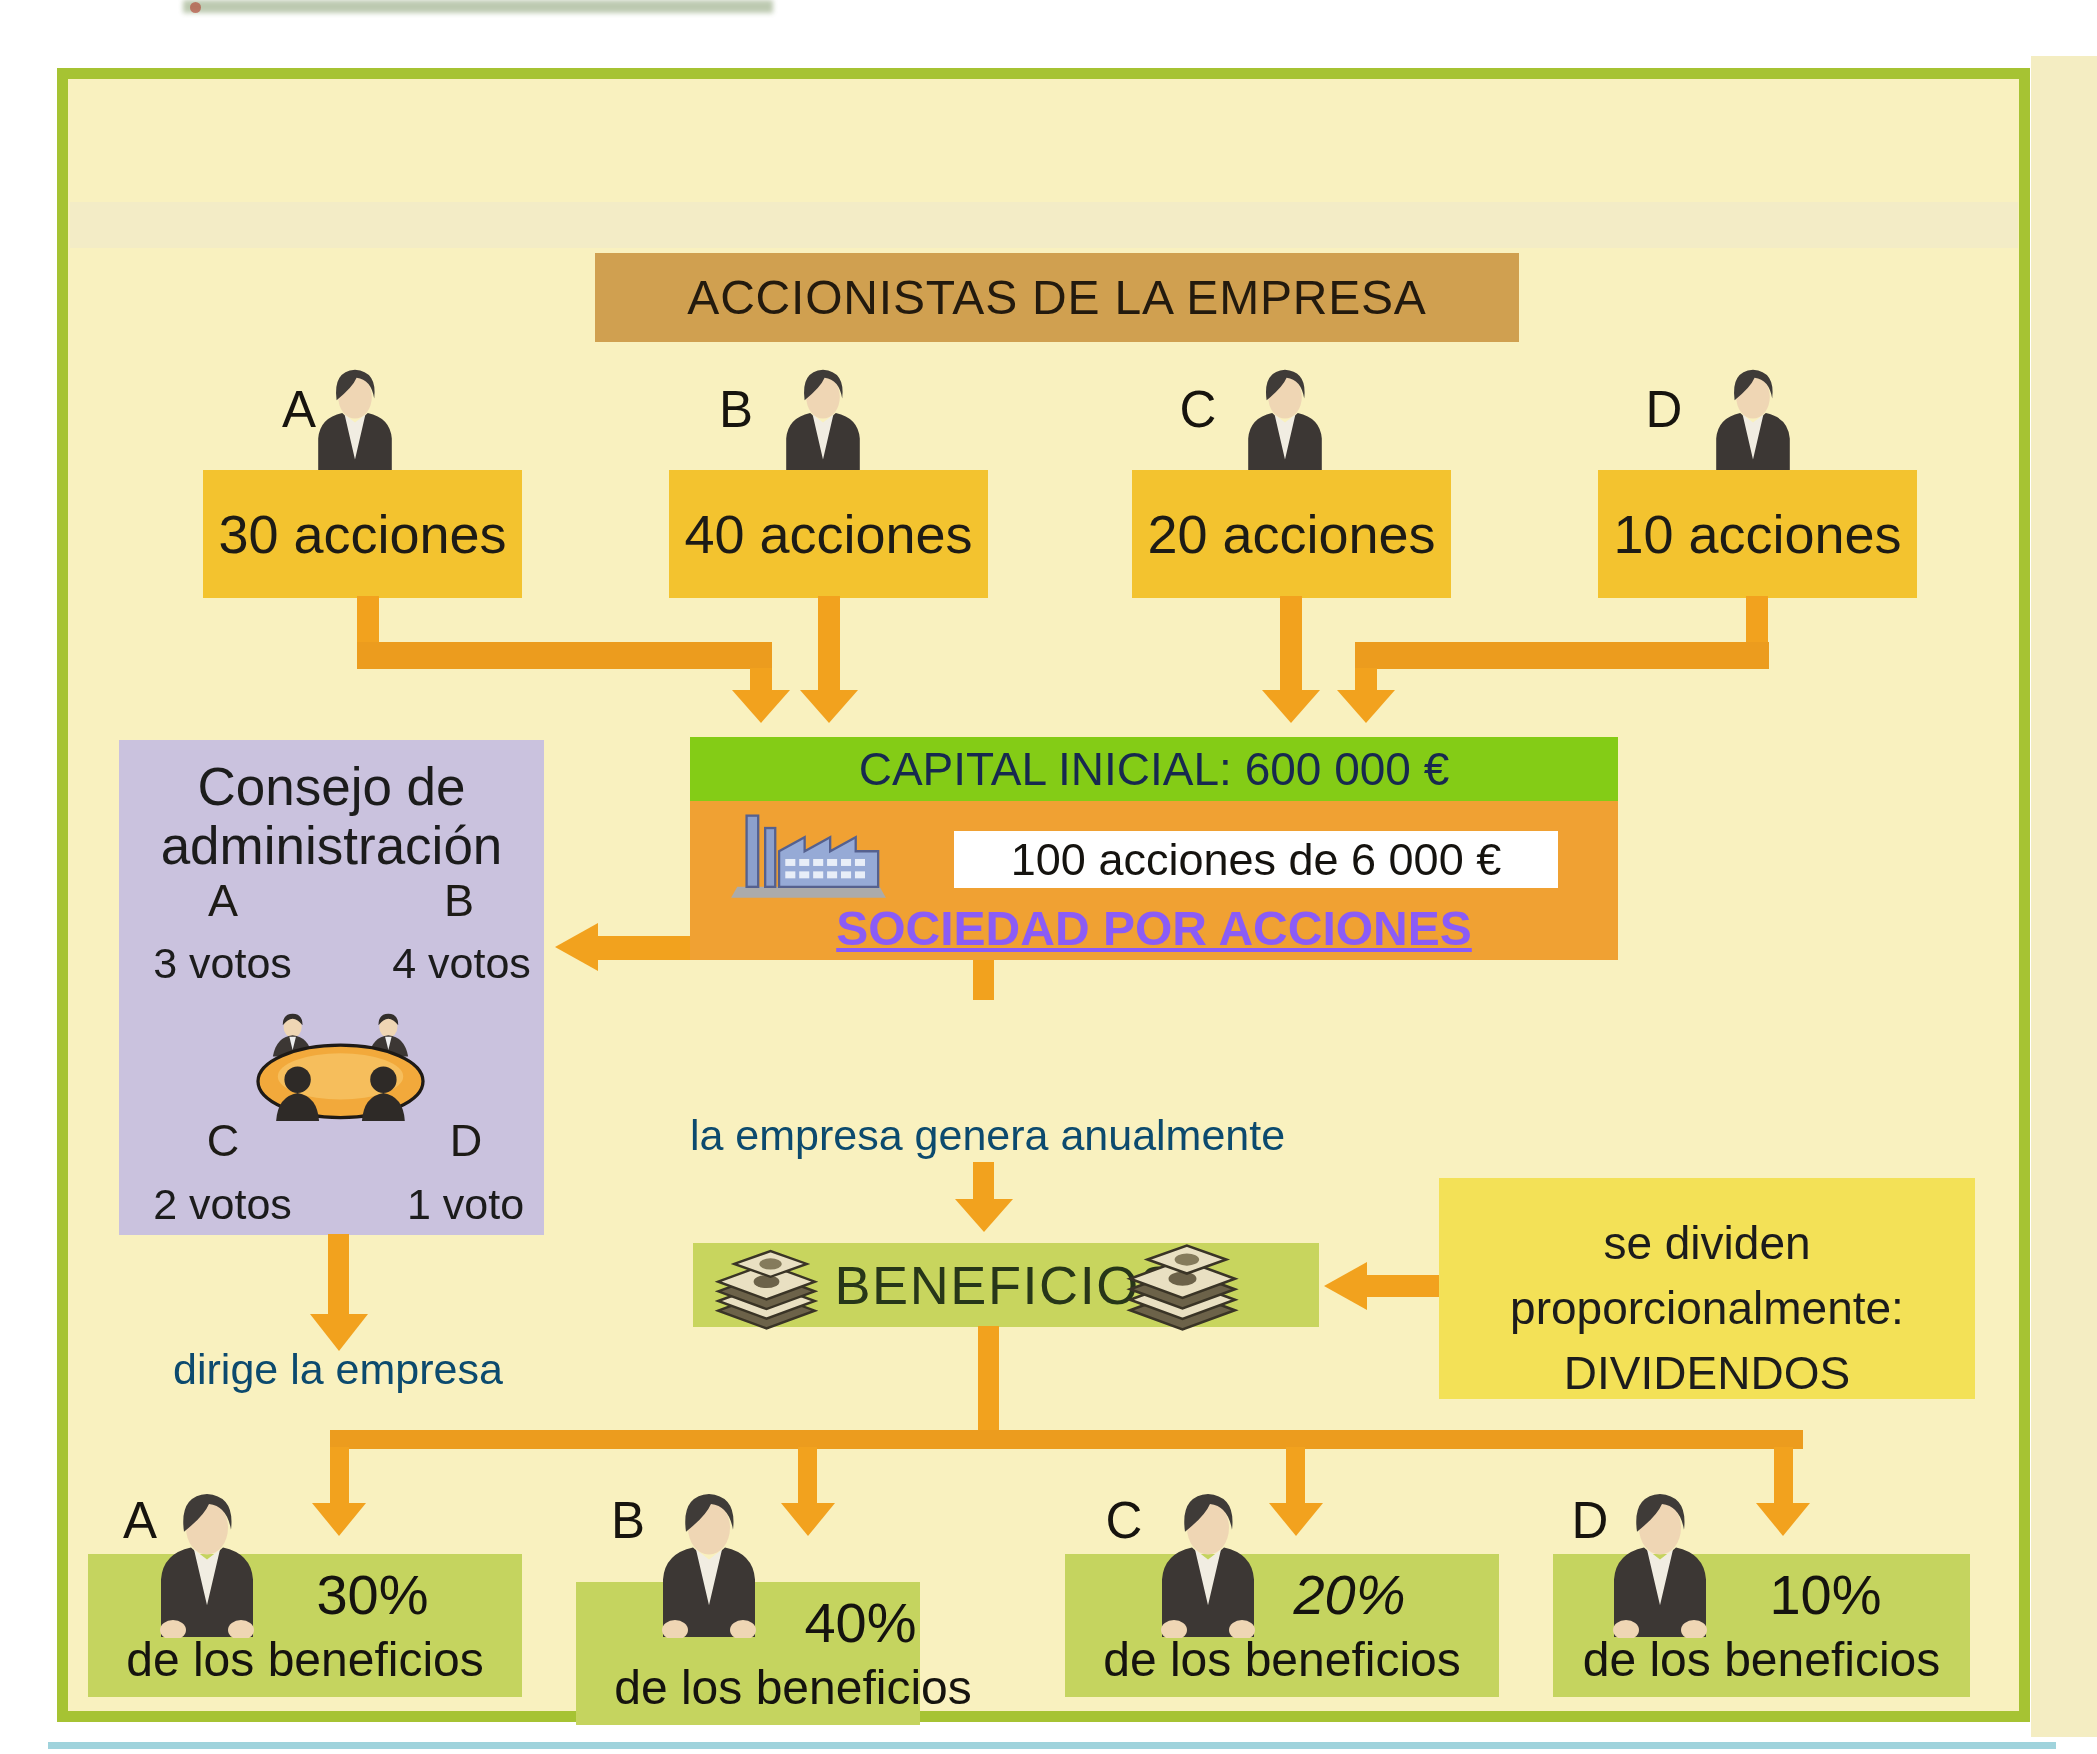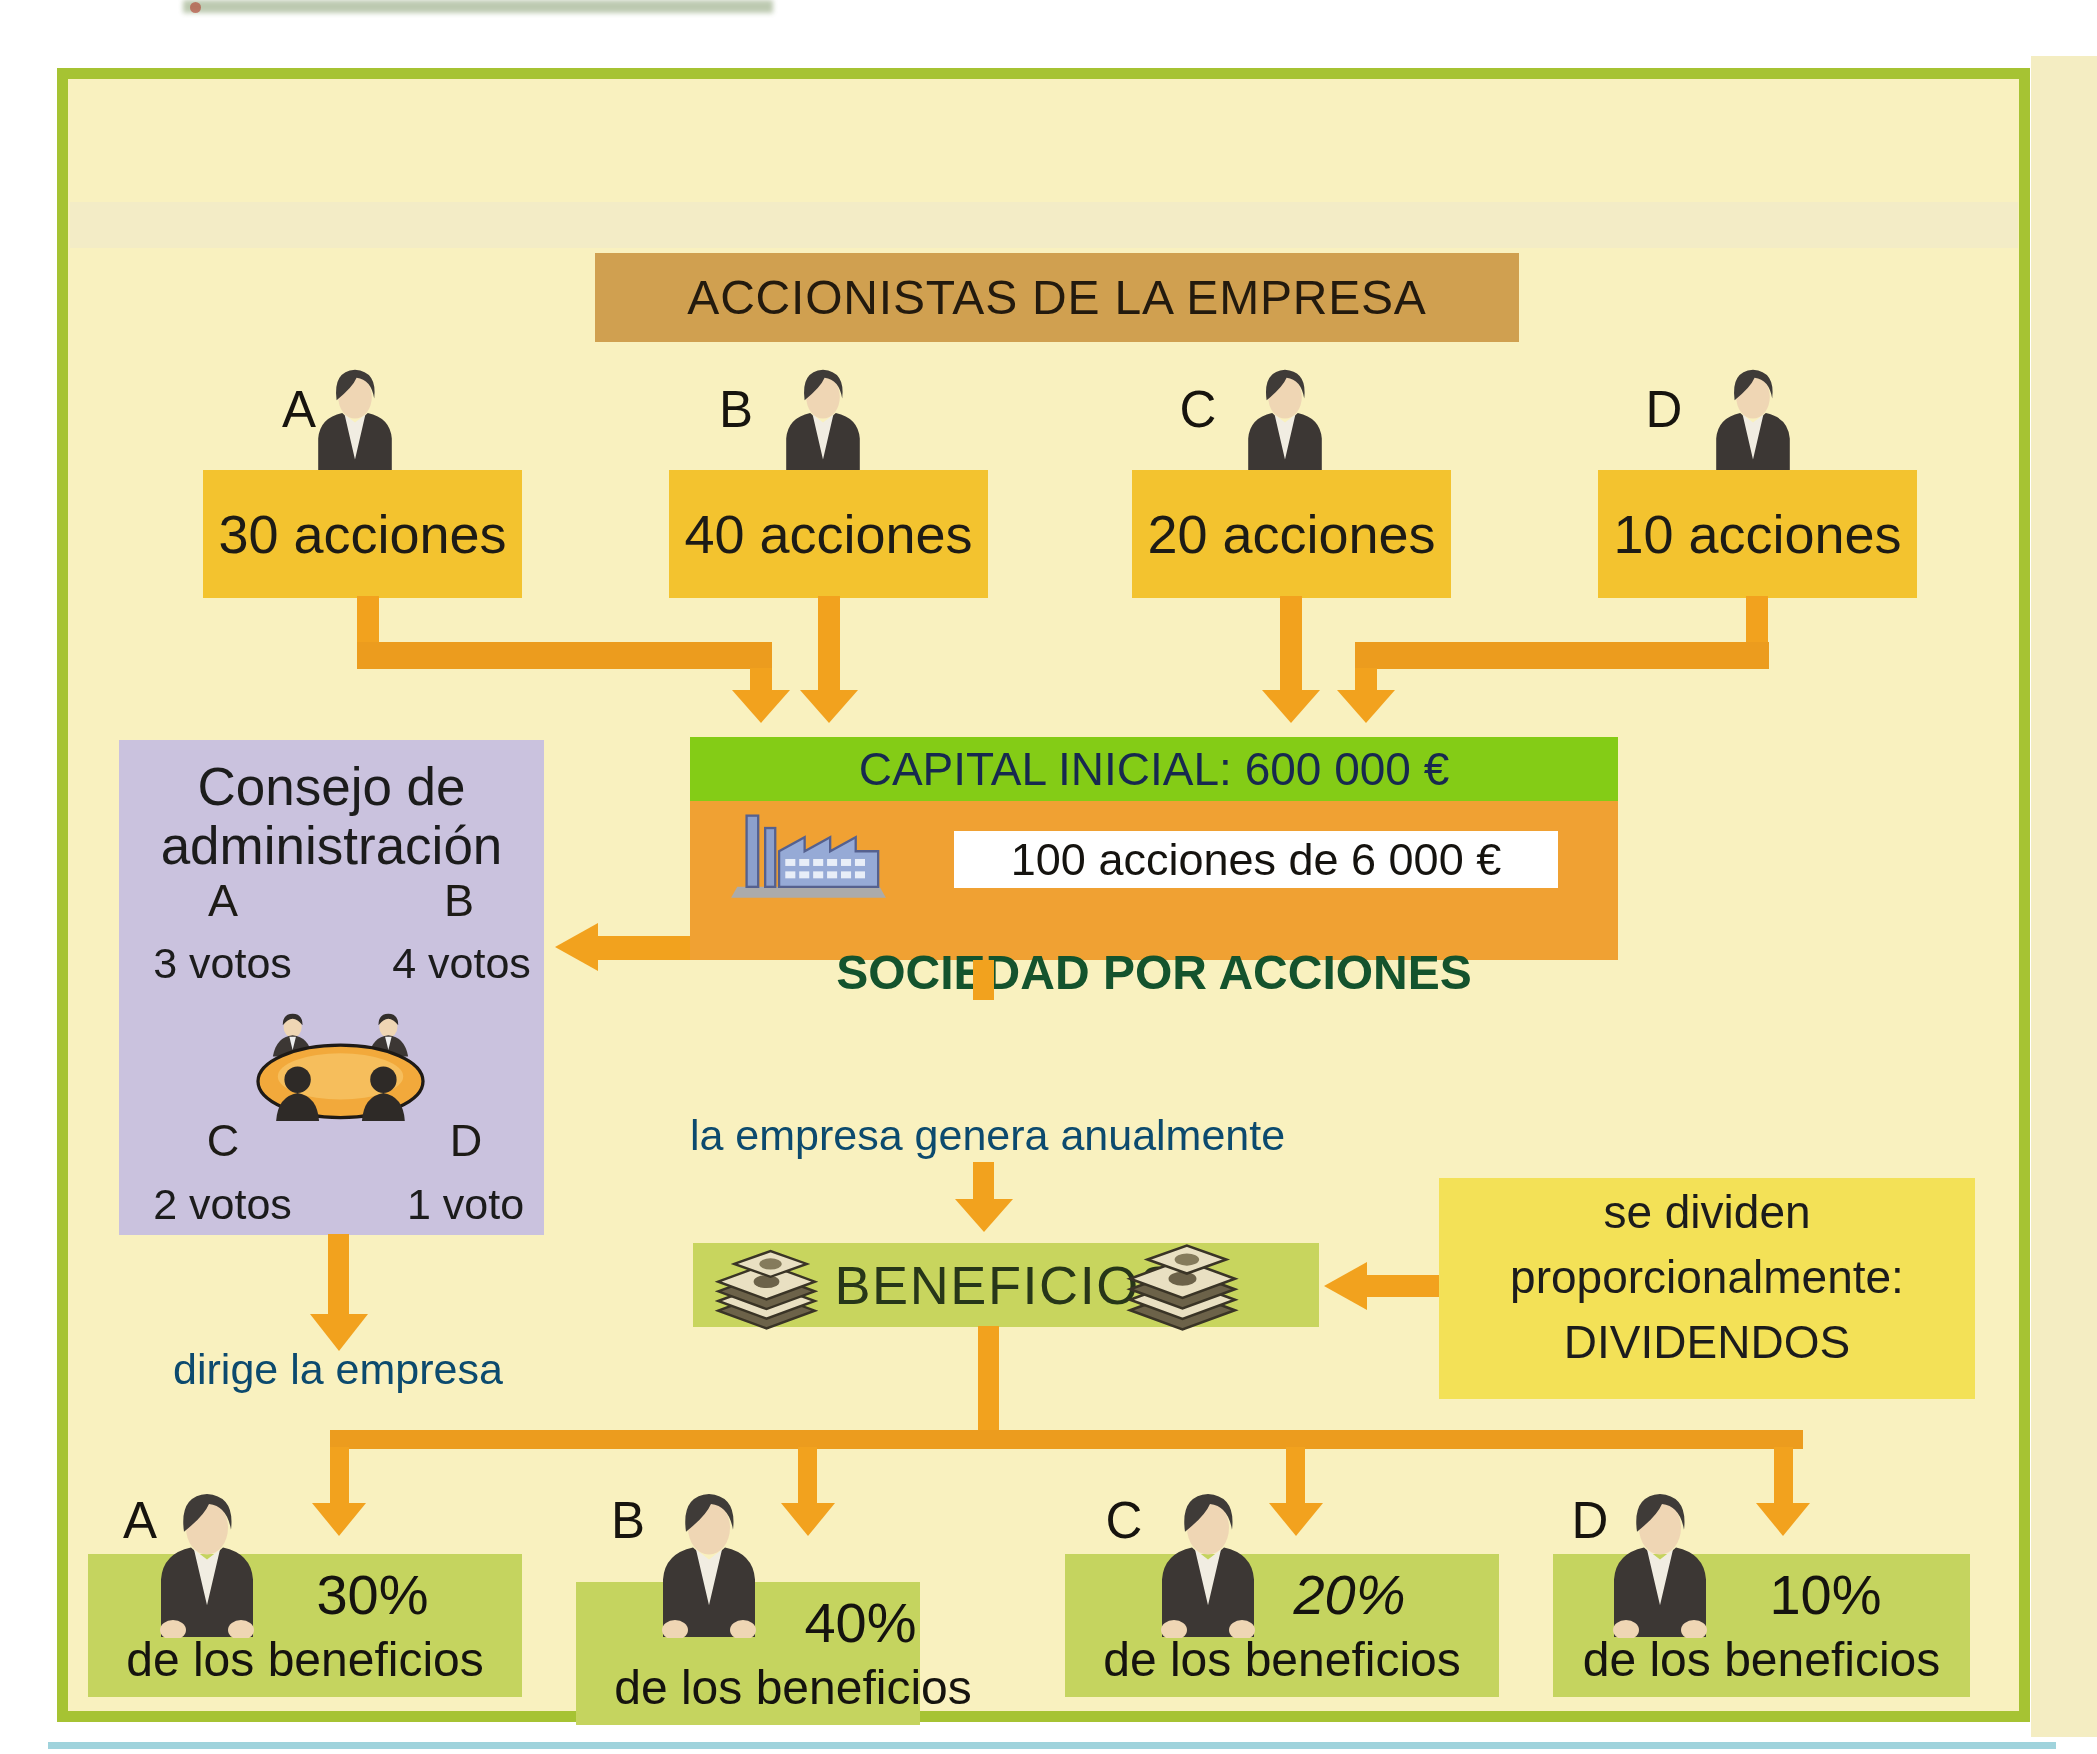--- a/index.html
+++ b/index.html
@@ -14,21 +14,21 @@
   .title-text{width:100%;height:100%;font-size:69px;font-weight:bold;color:#4c77ad;text-shadow:0.8px 0.8px 0 #3a5d8f;}
   .band{left:70px;top:202px;width:1948px;height:46px;background:#f3ecc6;}
   .acc-bar{left:595px;top:253px;width:924px;height:89px;background:#d0a050;}
   .acc-text{width:100%;height:100%;font-size:48px;color:#231a0e;letter-spacing:0.8px;border-radius:18px;}
   
   .share-box{background:#f3c32f;width:319px;height:128px;top:470px;font-size:54px;}
   .letter{font-size:51px;width:56px;height:56px;color:#17140e;}
   .blue-bar{left:690px;top:737px;width:928px;height:64px;background:#84cc16;font-size:46px;color:#17294f;}
   .orange-box{left:690px;top:801px;width:928px;height:159px;background:#f0a133;}
   .white-box{left:954px;top:831px;width:604px;height:57px;background:#ffffff;font-size:45px;color:#15130f;}
-  .sociedad{left:690px;top:948px;width:928px;height:49px;font-size:48px;font-weight:bold;color:#14532d;}
+  .sociedad{left:690px;top:904px;width:928px;height:49px;font-size:48px;font-weight:bold;color:#8b5cf6;text-decoration:underline;}
   .purple-box{left:119px;top:740px;width:425px;height:495px;background:#cac2de;}
   .board-title{font-size:53px;line-height:59px;color:#1c1c1c;}
   .votes{font-size:43px;color:#1c1c1c;width:143px;height:46px;}
   .caption-text{font-size:43px;color:#0c4a6e;text-align:right;}
   .green-bar{left:693px;top:1243px;width:626px;height:84px;background:#c8d55e;font-size:54px;letter-spacing:1.6px;color:#273619;}
   .yellow-box{left:1439px;top:1178px;width:536px;height:221px;background:#f3e157;}
   .yellow-line{font-size:46px;line-height:65px;color:#1c1c1c;text-align:center;}
   .dist-box{top:1554px;height:143px;background:#c5d45f;}
   .pct{font-size:56px;color:#15130f;height:56px;}
   .benef-cap{font-size:48px;color:#15130f;height:51px;}
@@ -203,21 +203,21 @@
 
   <div class="abs ctr green-bar">BENEFICIOS</div>
   <svg class="icon" style="left:701px;top:1230px;" width="131" height="113" viewBox="0 0 165 142">
       <use href="#sym-money"></use>
     </svg>
   <svg class="icon" style="left:1117px;top:1222px;" width="131" height="124" viewBox="0 0 165 155">
       <use href="#sym-money"></use>
     </svg>
 
   <div class="abs yellow-box">
-    <div style="padding-top:2px;">
+    <div style="padding-top:33px;">
       <div class="yellow-line">se dividen</div>
       <div class="yellow-line">proporcionalmente:</div>
       <div class="yellow-line">DIVIDENDOS</div>
     </div>
   </div>
   <div class="abs head-left" style="left:1324px;top:1262px;"></div>
   <div class="abs shaft" style="left:1364px;top:1275px;width:75px;height:22px;"></div>
 
   <div class="abs shaft" style="left:978px;top:1326px;width:21px;height:105px;"></div>
   <div class="abs shaft-dark" style="left:330px;top:1430px;width:1473px;height:19px;"></div>

